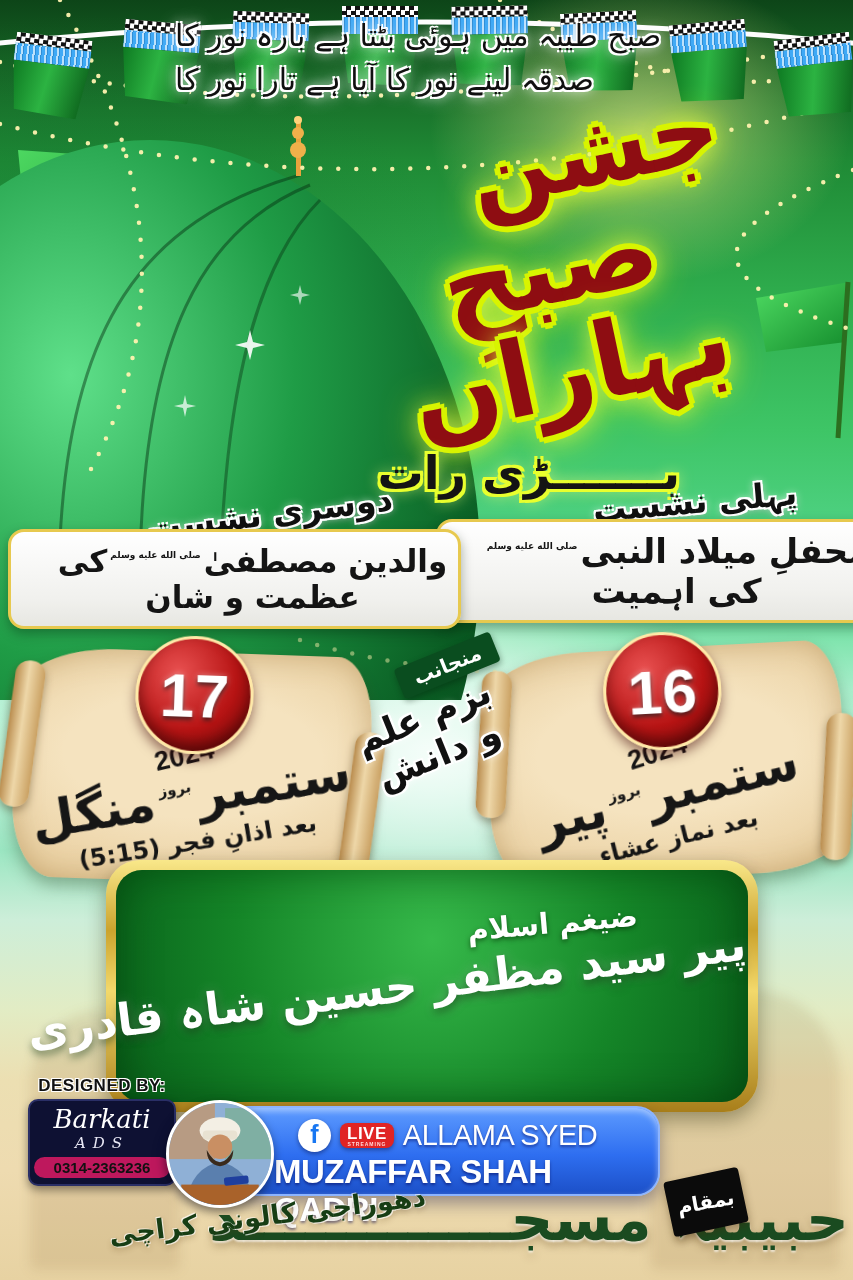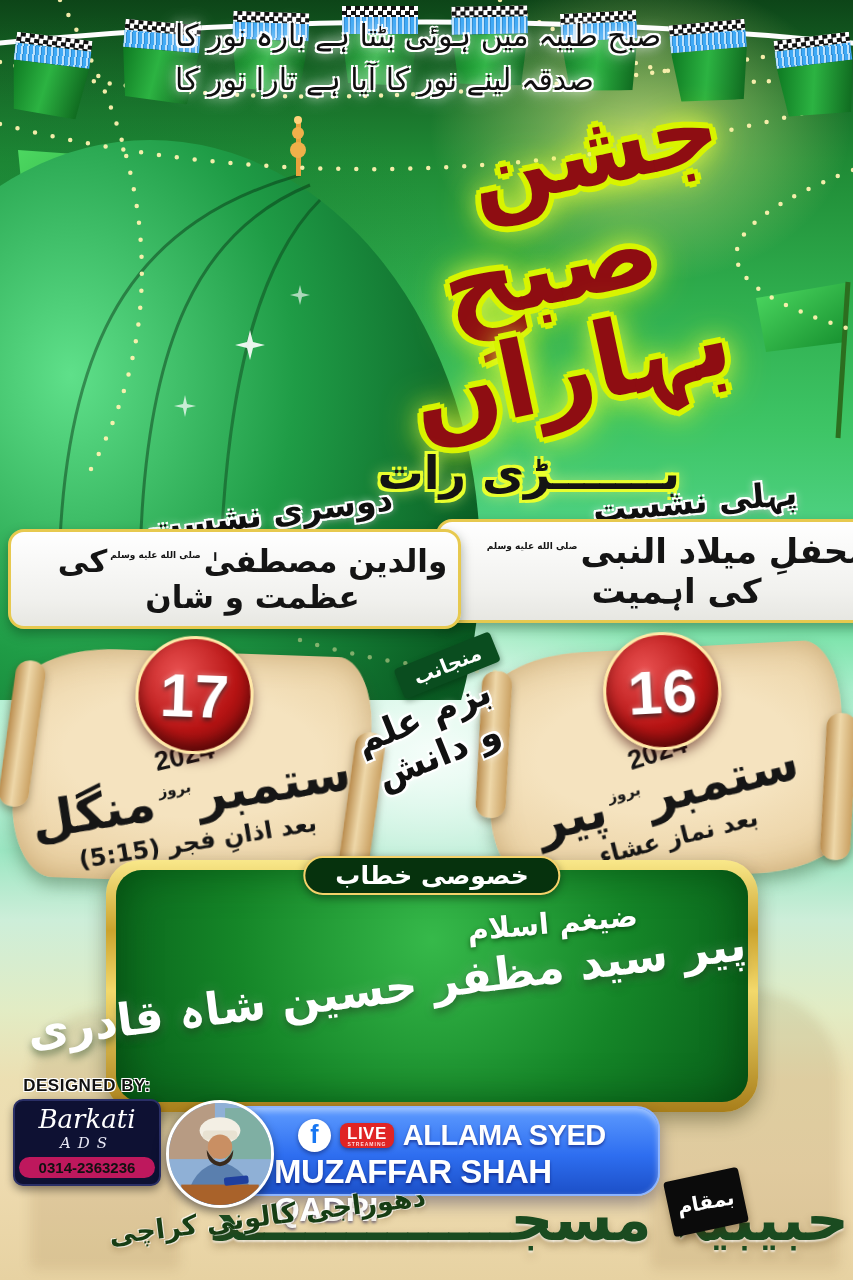--- a/index.html
+++ b/index.html
@@ -82,42 +82,42 @@
     box-shadow:inset 0 0 40px rgba(0,60,10,.6);}
   .speech-badge{position:absolute;left:50%;top:-14px;transform:translateX(-50%);
     background:#06320d;border:2px solid #f5d26a;border-radius:999px;color:#fff;
     font-size:25px;font-weight:bold;padding:3px 30px;white-space:nowrap;box-shadow:0 3px 8px rgba(0,0,0,.4);}
   .honorific{position:absolute;right:110px;top:36px;transform:rotate(-5deg);color:#fff;font-size:29px;font-weight:bold;
     text-shadow:0 2px 5px rgba(0,40,0,.6);}
   .speaker-name{position:absolute;left:0;top:86px;width:100%;text-align:center;transform:rotate(-7deg);
     color:#fff;font-size:45px;font-weight:bold;white-space:nowrap;
     text-shadow:0 4px 8px rgba(0,40,0,.55),0 0 14px rgba(255,255,255,.25);}
   
-  .designer{position:absolute;left:13px;top:1076px;width:148px;text-align:center;font-family:"Liberation Sans",sans-serif;}
+  .designer{position:absolute;left:28px;top:1076px;width:148px;text-align:center;font-family:"Liberation Sans",sans-serif;}
   .dz-head{font-size:17px;font-weight:900;color:#111;letter-spacing:.5px;
     text-shadow:-1px -1px 0 #fff,1px -1px 0 #fff,-1px 1px 0 #fff,1px 1px 0 #fff;}
   .dz-box{margin-top:3px;background:#0e1133;border:2px solid #2a2f66;border-radius:10px;padding:5px 4px 6px;box-shadow:0 4px 8px rgba(0,0,0,.4);}
   .dz-brand{font-family:"DejaVu Serif",serif;font-style:italic;font-size:26px;color:#fff;line-height:1;}
   .dz-sub{font-family:"DejaVu Serif",serif;font-style:italic;font-size:15px;color:#e8e8f5;letter-spacing:7px;margin:2px 0 5px;}
   .dz-phone{background:#be185d;border-radius:12px;font-size:15px;font-weight:800;color:#111;padding:2px 0;}
   
   .live-bar{position:absolute;left:168px;top:1106px;width:492px;height:90px;
     border-radius:50px 26px 26px 50px;border:2px solid #8cb4ff;
     background:linear-gradient(180deg,#5d9bff,#2e6ef0 55%,#1c50c8);
     box-shadow:inset 0 3px 6px rgba(255,255,255,.45), 0 8px 16px rgba(0,0,60,.35);box-sizing:border-box;}
   .avatar{position:absolute;left:-4px;top:-8px;width:102px;height:102px;border-radius:50%;border:3px solid #fff;
     overflow:hidden;box-shadow:0 4px 10px rgba(0,0,0,.4);background:#87a8cc;}
   .lb-row1{display:flex;align-items:center;gap:9px;margin:11px 0 0 128px;font-family:"Liberation Sans",sans-serif;}
   .fb-circle{width:33px;height:33px;border-radius:50%;background:#fff;display:flex;align-items:center;justify-content:center;
     box-shadow:0 2px 4px rgba(0,0,40,.4);}
   .fb-circle span{color:#1877f2;font-size:25px;font-weight:800;line-height:1;transform:translateY(-1px);}
   .live-badge{background:#e02424;border-radius:8px;padding:2px 7px 1px;text-align:center;line-height:1;box-shadow:0 2px 4px rgba(0,0,40,.4);}
   .live-badge .lv{color:#fff;font-size:17px;font-weight:900;letter-spacing:.5px;}
   .live-badge .st{color:#ffd9d9;font-size:5px;font-weight:700;letter-spacing:1px;}
-  .lb-line1{color:#fff;font-size:29px;font-weight:700;letter-spacing:-.5px;text-shadow:0 2px 3px rgba(0,0,80,.5);}
+  .lb-line1{color:#fff;font-size:29px;font-weight:400;letter-spacing:-.5px;text-shadow:0 2px 3px rgba(0,0,80,.5);}
   .lb-line2{margin:1px 0 0 104px;color:#fff;font-size:33px;font-weight:800;letter-spacing:-.5px;
     font-family:"Liberation Sans",sans-serif;text-shadow:0 2px 3px rgba(0,0,80,.5);}
   
   .venue-badge{position:absolute;left:668px;top:1174px;width:76px;height:56px;background:#0b0b0b;
     transform:rotate(-12deg);border-radius:4px;display:flex;align-items:center;justify-content:center;
     box-shadow:0 4px 8px rgba(60,40,10,.4);z-index:2;}
   .venue-badge span{color:#fff;font-size:20px;font-weight:bold;transform:rotate(2deg);}
   .mosque-name{position:absolute;right:4px;top:1186px;width:845px;text-align:right;direction:rtl;
     font-size:60px;font-weight:bold;color:#1a4b20;line-height:1.1;
     text-shadow:0 2px 2px rgba(255,255,255,.6),0 5px 10px rgba(90,60,20,.35);}
@@ -280,21 +280,20 @@
   <div class="organizer urdu">
     <div class="org-label">منجانب</div>
     <div class="org-name">
       <div>بزم علم</div>
       <div>و دانش</div>
     </div>
   </div>
 
   <div class="banner-frame">
     <div class="banner-inner">
-      <div class="speech-badge urdu">خصوصی خطاب</div>
       <div class="honorific urdu">ضیغم اسلام</div>
       <div class="speaker-name urdu">پیر سید مظفر حسین شاہ قادری</div>
     </div>
   </div>
 
   <div class="designer">
     <div class="dz-head">DESIGNED BY:</div>
     <div class="dz-box">
       <div class="dz-brand">Barkati</div>
       <div class="dz-sub">ADS</div>

